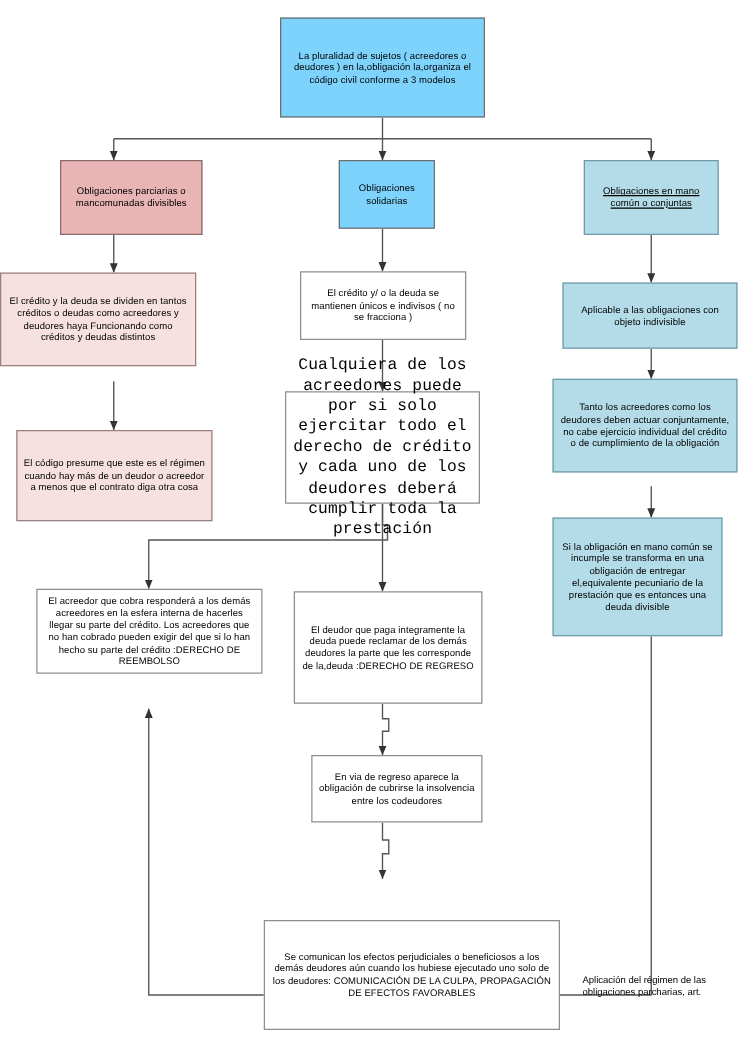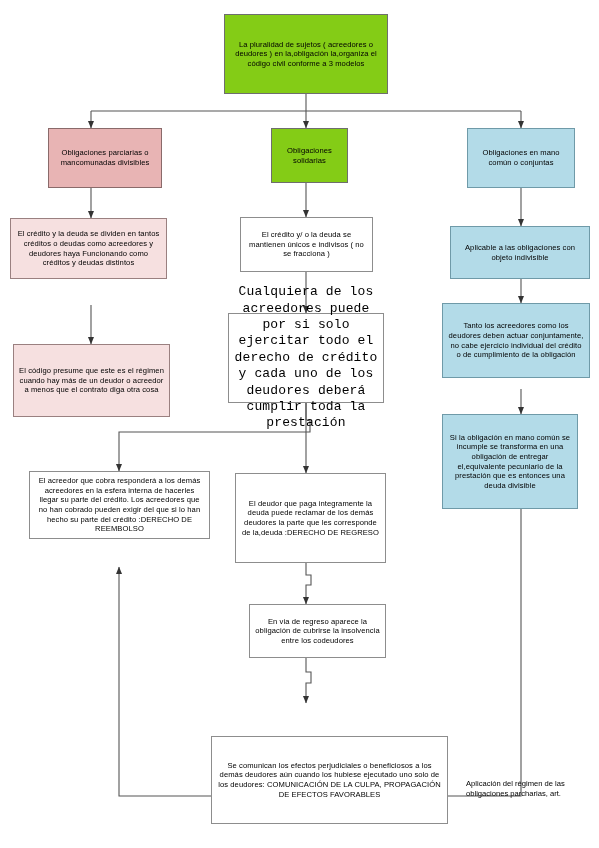--- a/index.html
+++ b/index.html
@@ -32,21 +32,21 @@
     padding:4px 5px;
     color:#000000;
     line-height:1.26;
     letter-spacing:0.01em;
     word-wrap:break-word;
   }
   .node .txt{ display:block; width:100%; }
   .n-pink-dark{ background:#e8b4b4; border-color:#8a6a6a; }
   .n-pink-light{ background:#f6e0e0; border-color:#9a8080; }
   .n-blue{ background:#b3dbe8; border-color:#6f9aa8; }
-  .n-white{ background:#84cc16; border-color:#6e6e6e;align-items:center; }
+  .n-white{ background:#7dd3fc; border-color:#6e6e6e;align-items:center; }
   .n-white-thin{ background:#ffffff; border-color:#8d8d8d; }
   .freetext{
     position:absolute;
     color:#000000;
     line-height:1.3;
   }
 </style>
 </head>
 <body>
 
@@ -98,25 +98,25 @@
   </div>
 
   <div class="node n-pink-dark" style="left:48px; top:128px; width:114px; height:60px; font-size:7.6px;">
     <span class="txt">Obligaciones parciarias o mancomunadas divisibles</span>
   </div>
 
   <div class="node n-white" style="left:271px; top:128px; width:77px; height:55px; font-size:7.6px;">
     <span class="txt">Obligaciones solidarias</span>
   </div>
 
-  <div class="node n-blue" style="left:467px; top:128px; width:108px; height:60px; font-size:7.6px;">
+  <div class="node n-blue" style="left:467px; top:128px; width:108px; height:60px; font-size:7.6px;text-decoration:underline;">
     <span class="txt">Obligaciones en mano común o conjuntas</span>
   </div>
 
-  <div class="node n-pink-light" style="left:10px; top:218px; width:157px; height:61px; font-size:7.6px;">
+  <div class="node n-pink-light" style="left:0; top:218px; width:157px; height:75px; font-size:7.6px;">
     <span class="txt">El crédito y la deuda se dividen en tantos créditos o deudas como acreedores y deudores haya Funcionando como créditos y deudas distintos</span>
   </div>
 
   <div class="node n-pink-light" style="left:13px; top:344px; width:157px; height:73px; font-size:7.6px;">
     <span class="txt">El código presume que este es el régimen cuando hay más de un deudor o acreedor a menos que el contrato diga otra cosa</span>
   </div>
 
   <div class="node n-white-thin" style="left:240px; top:217px; width:133px; height:55px; font-size:7.6px;">
     <span class="txt">El crédito y/ o la deuda se mantienen únicos e indivisos ( no se fracciona )</span>
   </div>

